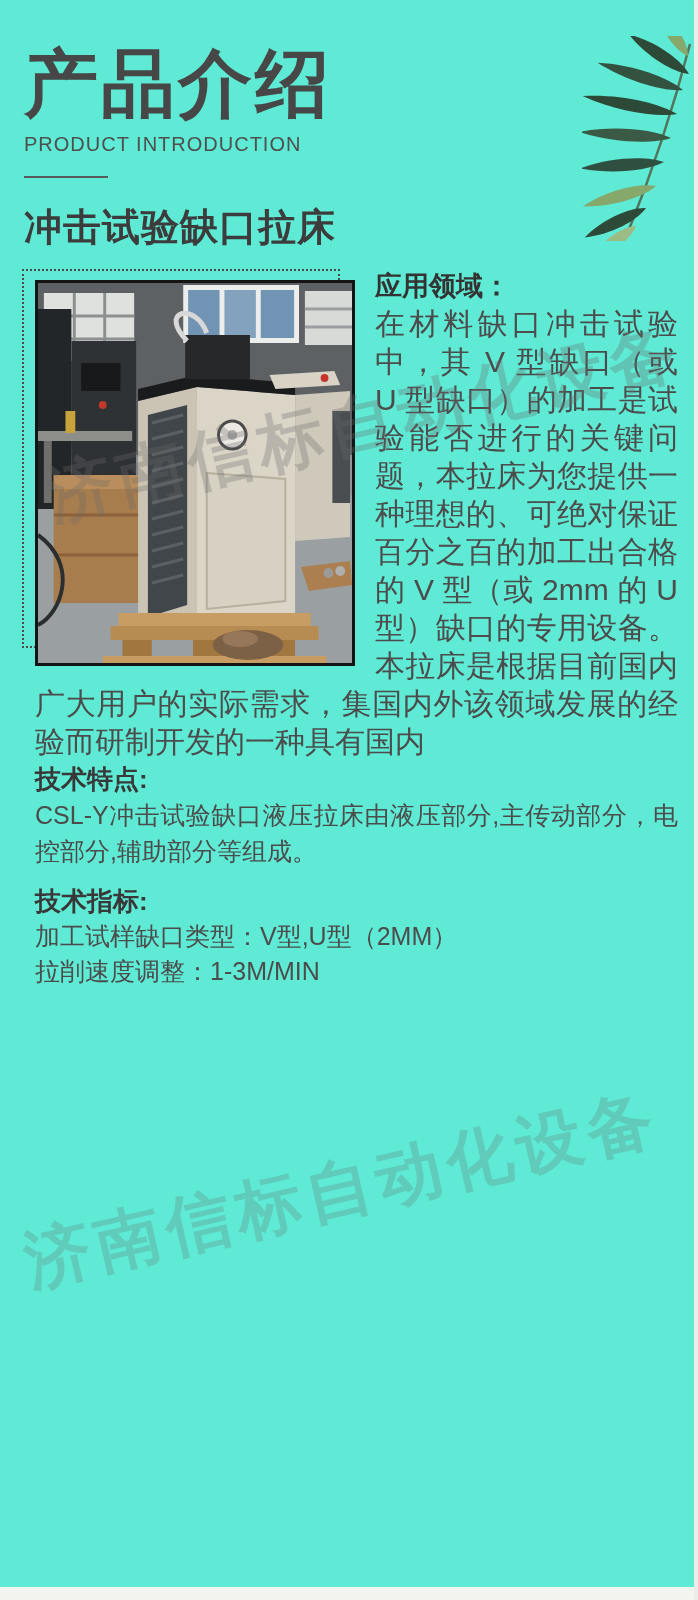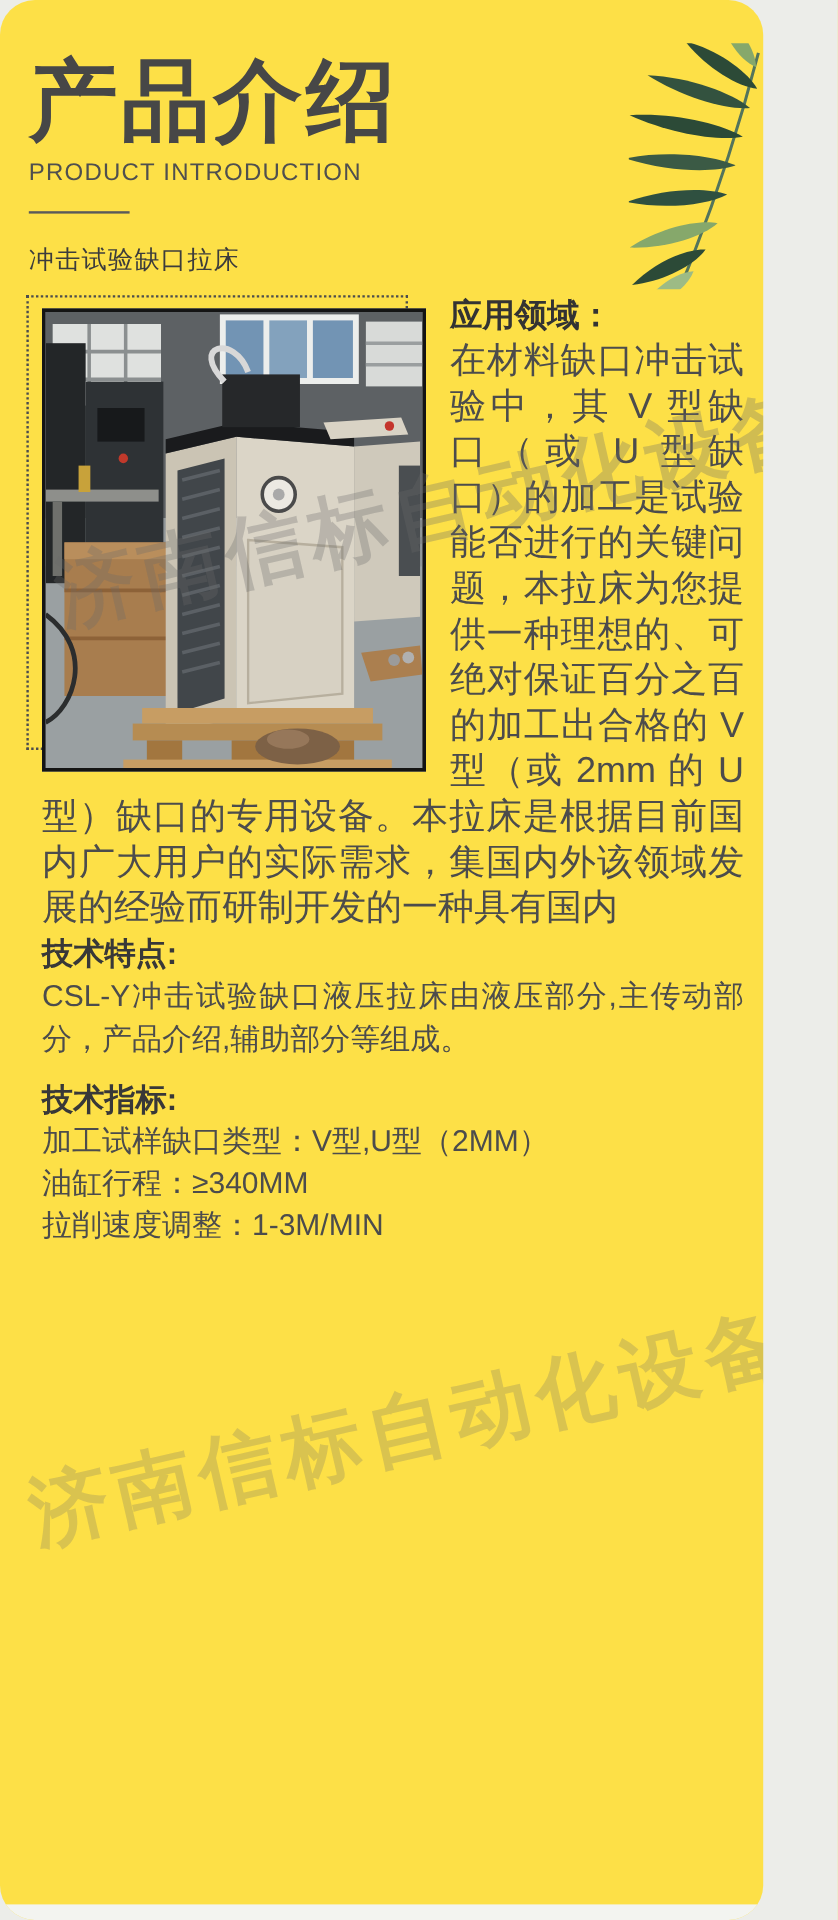--- a/index.html
+++ b/index.html
@@ -1,23 +1,23 @@
 <!DOCTYPE html>
 <html><head>
 <meta charset="utf-8">
 <style>
   html,body{margin:0;padding:0;background:#ecede9;}
-  .page{position:relative;width:636px;height:1600px;background:#fde047;overflow:hidden;
-        font-family:"Liberation Sans","DejaVu Sans",sans-serif;color:#4a4a4a;border-radius:29px;}
+  .page{position:relative;width:694px;height:1600px;background:#5eead4;overflow:hidden;
+        font-family:"Liberation Sans","DejaVu Sans",sans-serif;color:#4a4a4a;}
   
   .header{padding:46px 24px 0;}
   .title-cn{margin:0;font-size:74px;font-weight:900;color:#474747;letter-spacing:3px;line-height:1.02;}
   .title-en{margin-top:12px;font-size:20px;color:#4f4f4f;letter-spacing:1px;font-weight:400;}
   .divider{margin-top:20px;width:84px;height:2px;background:#5a5a5a;}
-  .product-name{margin:24px 0 0;font-size:21px;font-weight:400;color:#3c3c3c;letter-spacing:1px;}
+  .product-name{margin:24px 0 0;font-size:38px;font-weight:700;color:#3c3c3c;letter-spacing:1px;}
   
   .leaf{position:absolute;top:36px;right:0;width:112px;height:205px;z-index:0;}
   
   .content{margin:14px 16px 0 35px;position:relative;z-index:1;}
   .photo-float{float:left;width:341px;height:402px;margin:2px 12px 2px -13px;position:relative;}
   .dashed-frame{position:absolute;left:0;top:0;width:314px;height:375px;border:2px dotted #4c4c4c;}
   .photo-frame{position:absolute;left:13px;top:11px;width:320px;height:386px;border:3px solid #141414;
                box-sizing:border-box;background:#9aa0a2;overflow:hidden;}
   .photo-frame svg{display:block;width:100%;height:100%;}
   .app-heading{font-size:27px;line-height:38px;font-weight:700;color:#333;padding-left:20px;}
@@ -130,25 +130,24 @@
 
           <path d="M0,252 C42,282 24,330 0,342" stroke="#2b2d2e" stroke-width="4" fill="none"></path>
         </svg>
       </div>
     </div>
 
     <div class="app-heading">应用领域：</div>
     <p class="app-par">在材料缺口冲击试验中，其 V 型缺口（或 U 型缺口）的加工是试验能否进行的关键问题，本拉床为您提供一种理想的、可绝对保证百分之百的加工出合格的 V 型（或 2mm 的 U 型）缺口的专用设备。本拉床是根据目前国内广大用户的实际需求，集国内外该领域发展的经验而研制开发的一种具有国内</p>
 
     <div class="sec-heading">技术特点:</div>
-    <p class="sec-par">CSL-Y冲击试验缺口液压拉床由液压部分,主传动部分，产品介绍,辅助部分等组成。</p>
+    <p class="sec-par">CSL-Y冲击试验缺口液压拉床由液压部分,主传动部分，电控部分,辅助部分等组成。</p>
 
     <div class="sec-heading specs-heading">技术指标:</div>
     <div class="spec-item">加工试样缺口类型：V型,U型（2MM）</div>
-    <div class="spec-item">油缸行程：≥340MM</div>
     <div class="spec-item">拉削速度调整：1-3M/MIN</div>
 
   </div>
 
   <div class="watermark wm1">济南信标自动化设备</div>
   <div class="watermark wm2">济南信标自动化设备</div>
 
   <div class="footer-strip"></div>
 </div>
 

